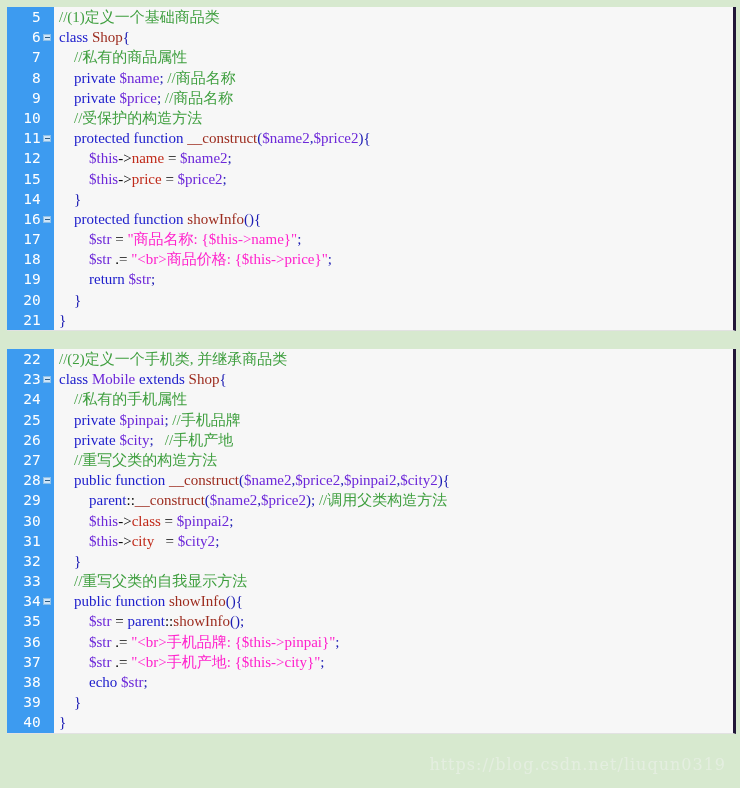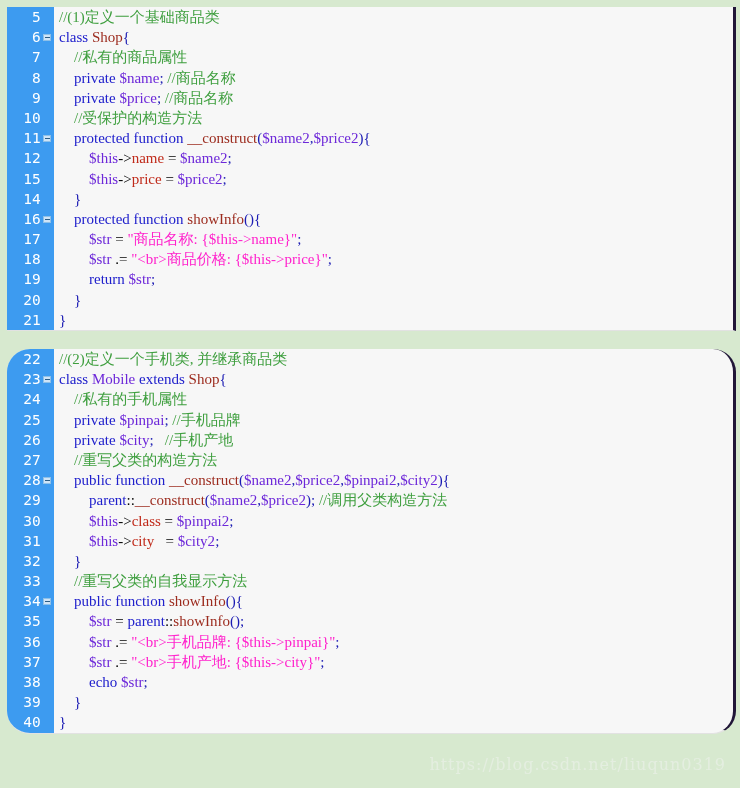--- a/index.html
+++ b/index.html
@@ -29,21 +29,20 @@
     background: #f7f7f7;
     border-right: 3px solid #211638;
     border-bottom: 1px solid #e2e2e2;
     width: 729px;
     box-sizing: border-box;
     display: block;
     overflow: hidden;
   }
   #block-2 {
     margin-top: 18px;
-    border-radius: 23px;
   }
 
   .code-line {
     display: flex;
     align-items: stretch;
     height: 20.2px;
     line-height: 20.2px;
     white-space: pre;
     font-size: 15px;
   }

